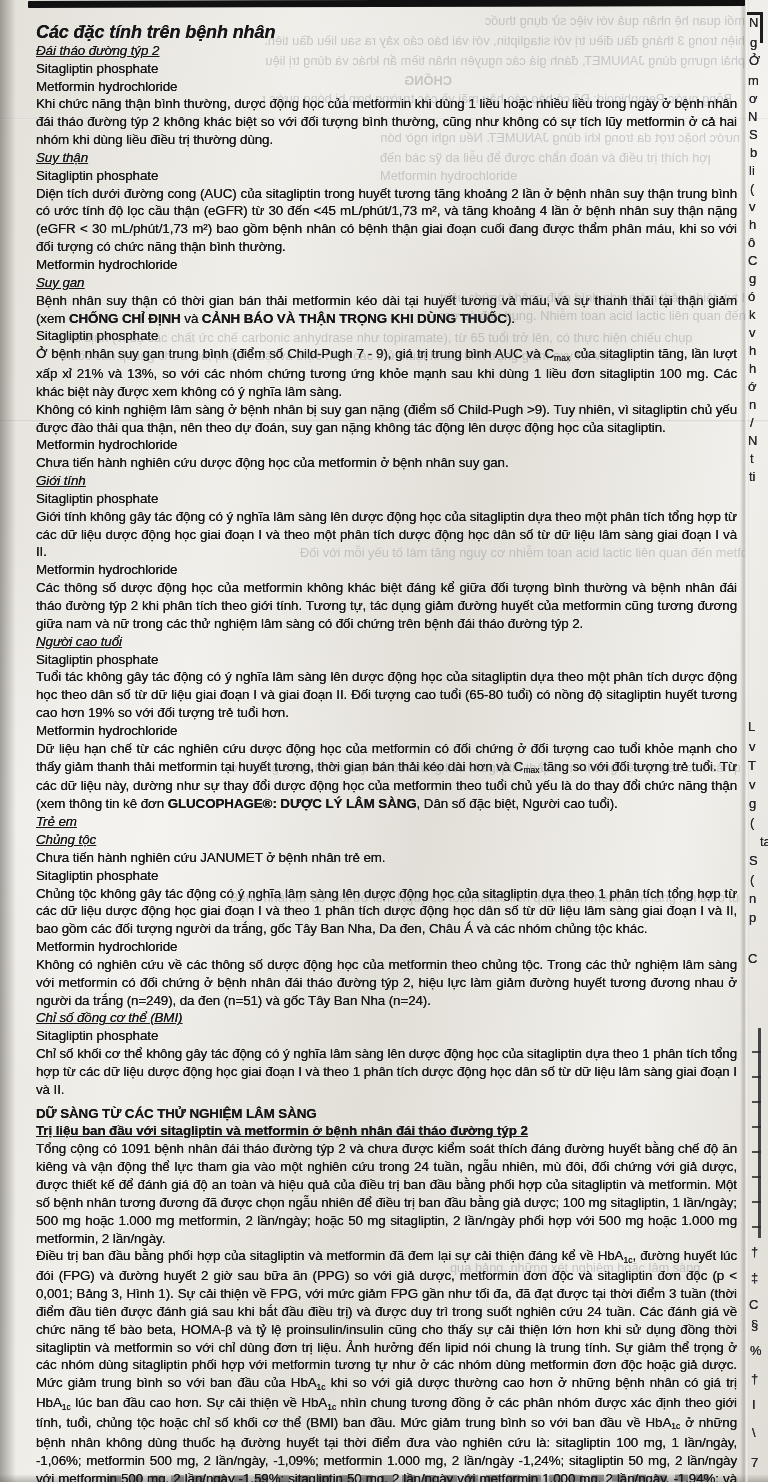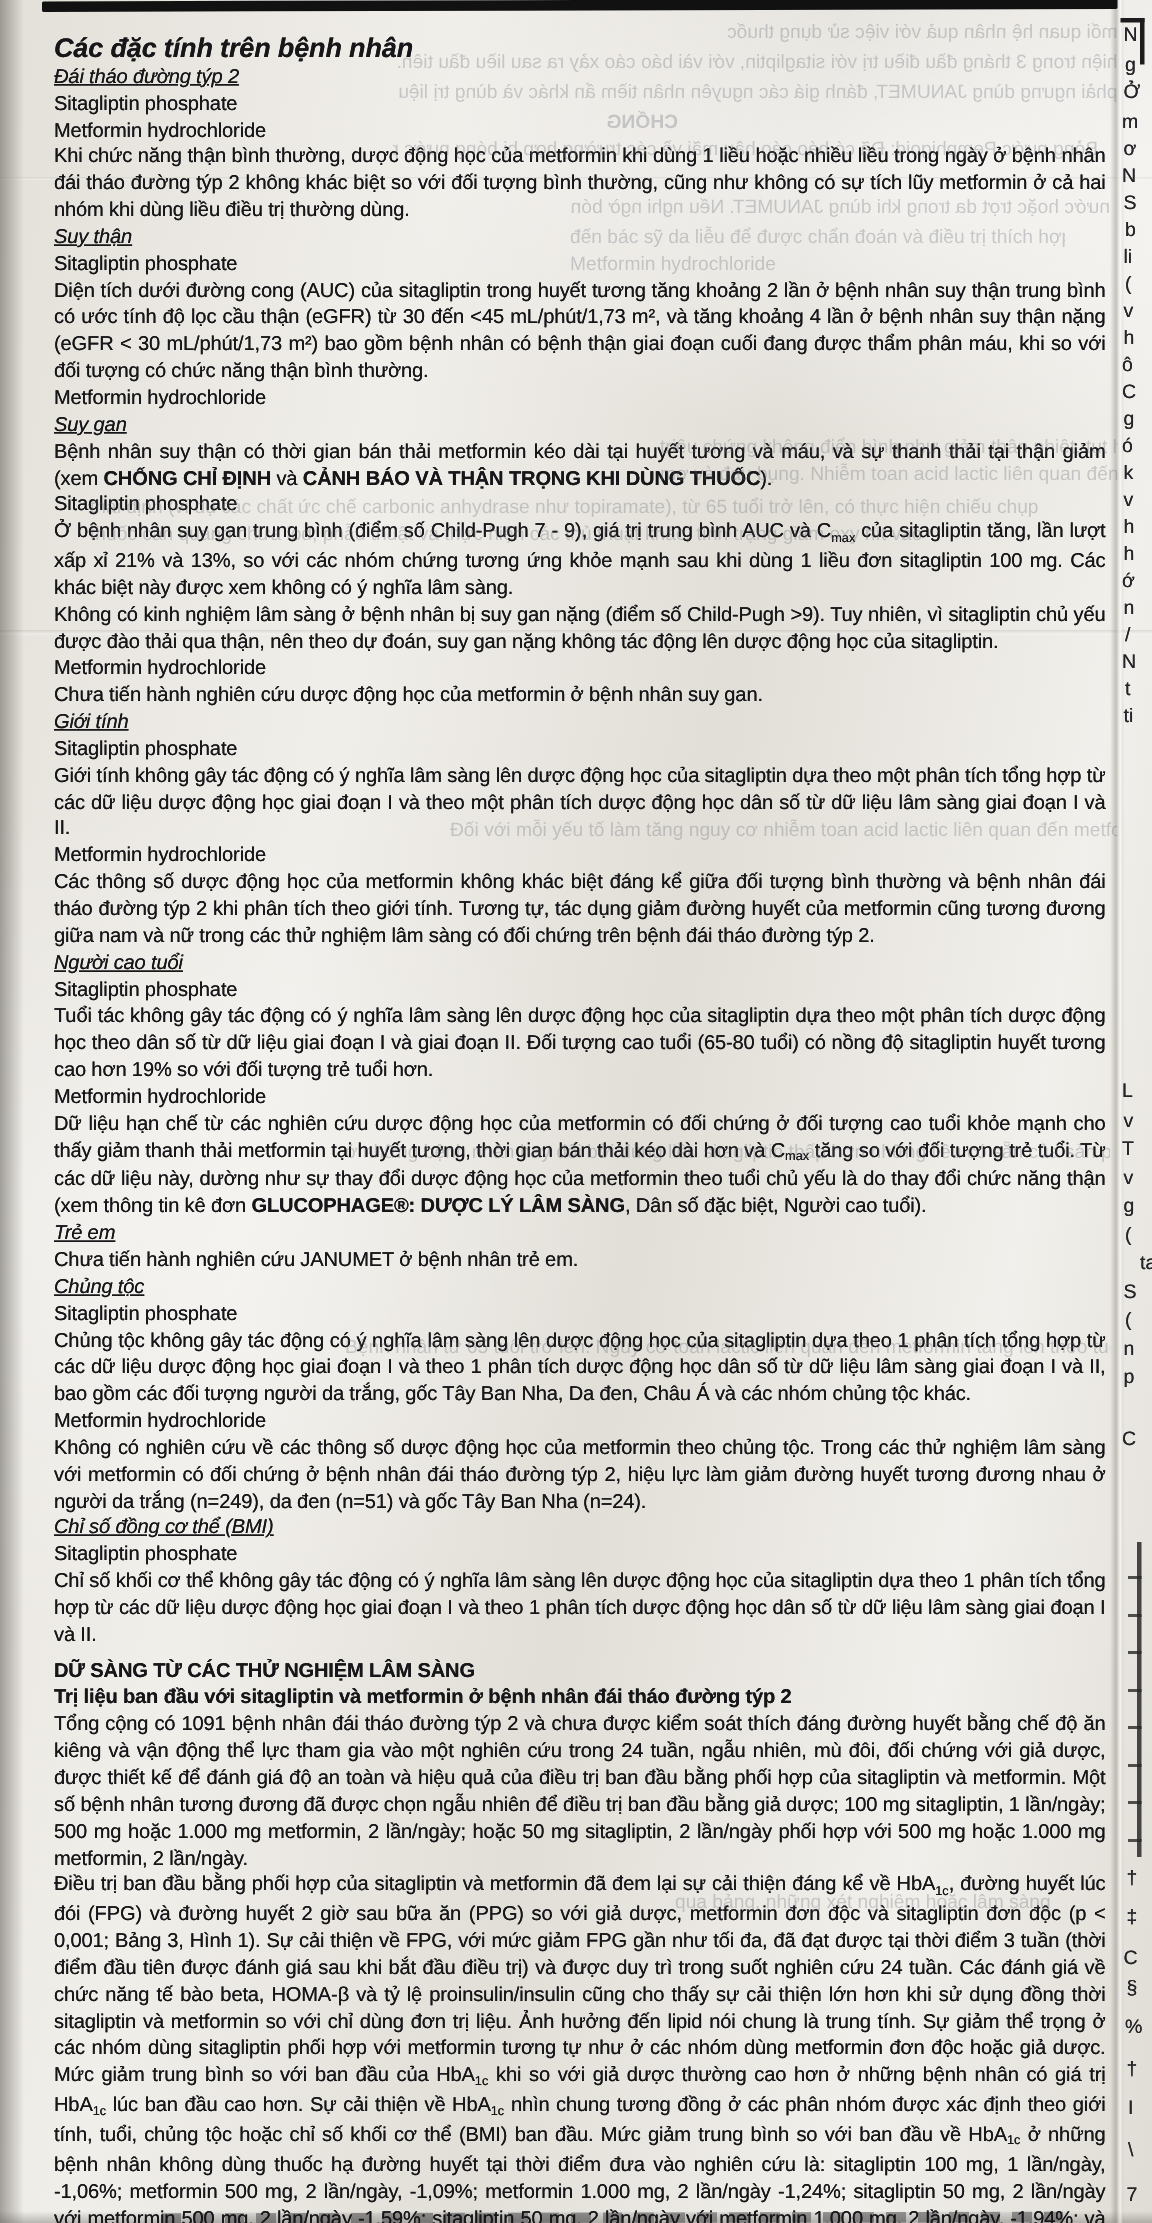--- a/index.html
+++ b/index.html
@@ -37,21 +37,21 @@
   .cutoff-strip { position:absolute; left:108px; top:1475px; width:604px; height:7px;
     background:repeating-linear-gradient(90deg, rgba(70,70,72,.55) 0 13px, rgba(140,140,140,.15) 13px 21px);
     filter:blur(.5px); transform:rotate(-0.1deg); }
 
   .main-col { position:absolute; left:36px; top:13px; width:701px; }
   .blk { font-size:13.4px; line-height:17.85px; color:var(--ink,#17171a);
     text-align:justify; letter-spacing:-0.1px; text-shadow:0 0 .3px currentColor; }
   .blk.h1 { font-weight:bold; font-style:italic; font-size:18px; text-align:left;margin-top:11px; }
   .blk.hu { font-style:italic; text-decoration:underline; text-align:left; }
   .blk.hi { text-align:left; }
-  .blk.hb { font-weight:bold; text-align:left; }
+  .blk.hb { font-weight:bold; text-align:left;text-decoration:underline; }
   .blk.hbig { font-weight:bold; text-align:left; padding-top:6px; }
   .b { font-weight:bold; }
   .sub { font-size:8.5px; position:relative; top:2.5px; letter-spacing:0; }
 
   .ghost { position:absolute; font-size:12.8px; line-height:16px; color:#646a74;
     opacity:.30; filter:blur(.45px); white-space:nowrap; overflow:hidden; text-align:left; }
   .ghost.mir { transform:scaleX(-1); }
   .ghost.gb { font-weight:bold; }
 
   .edge-frag { position:absolute; font-size:13px; color:#26262a; line-height:14px;
@@ -93,22 +93,22 @@
     <div class="blk hi"><span>Sitagliptin phosphate</span></div>
     <div class="blk p"><span>Giới tính không gây tác động có ý nghĩa lâm sàng lên dược động học của sitagliptin dựa theo một phân tích tổng hợp từ các dữ liệu dược động học giai đoạn I và theo một phân tích dược động học dân số từ dữ liệu lâm sàng giai đoạn I và II.</span></div>
     <div class="blk hi"><span>Metformin hydrochloride</span></div>
     <div class="blk p"><span>Các thông số dược động học của metformin không khác biệt đáng kể giữa đối tượng bình thường và bệnh nhân đái tháo đường týp 2 khi phân tích theo giới tính. Tương tự, tác dụng giảm đường huyết của metformin cũng tương đương giữa nam và nữ trong các thử nghiệm lâm sàng có đối chứng trên bệnh đái tháo đường týp 2.</span></div>
     <div class="blk hu"><span>Người cao tuổi</span></div>
     <div class="blk hi"><span>Sitagliptin phosphate</span></div>
     <div class="blk p"><span>Tuổi tác không gây tác động có ý nghĩa lâm sàng lên dược động học của sitagliptin dựa theo một phân tích dược động học theo dân số từ dữ liệu giai đoạn I và giai đoạn II. Đối tượng cao tuổi (65-80 tuổi) có nồng độ sitagliptin huyết tương cao hơn 19% so với đối tượng trẻ tuổi hơn.</span></div>
     <div class="blk hi"><span>Metformin hydrochloride</span></div>
     <div class="blk p"><span>Dữ liệu hạn chế từ các nghiên cứu dược động học của metformin có đối chứng ở đối tượng cao tuổi khỏe mạnh cho thấy giảm thanh thải metformin tại huyết tương, thời gian bán thải kéo dài hơn và C</span><span class="sub">max</span><span> tăng so với đối tượng trẻ tuổi. Từ các dữ liệu này, dường như sự thay đổi dược động học của metformin theo tuổi chủ yếu là do thay đổi chức năng thận (xem thông tin kê đơn </span><span class="b">GLUCOPHAGE®: DƯỢC LÝ LÂM SÀNG</span><span>, Dân số đặc biệt, Người cao tuổi).</span></div>
     <div class="blk hu"><span>Trẻ em</span></div>
+    <div class="blk hu"><span>Chủng tộc</span></div>
     <div class="blk p"><span>Chưa tiến hành nghiên cứu JANUMET ở bệnh nhân trẻ em.</span></div>
-    <div class="blk hu"><span>Chủng tộc</span></div>
     <div class="blk hi"><span>Sitagliptin phosphate</span></div>
     <div class="blk p"><span>Chủng tộc không gây tác động có ý nghĩa lâm sàng lên dược động học của sitagliptin dựa theo 1 phân tích tổng hợp từ các dữ liệu dược động học giai đoạn I và theo 1 phân tích dược động học dân số từ dữ liệu lâm sàng giai đoạn I và II, bao gồm các đối tượng người da trắng, gốc Tây Ban Nha, Da đen, Châu Á và các nhóm chủng tộc khác.</span></div>
     <div class="blk hi"><span>Metformin hydrochloride</span></div>
     <div class="blk p"><span>Không có nghiên cứu về các thông số dược động học của metformin theo chủng tộc. Trong các thử nghiệm lâm sàng với metformin có đối chứng ở bệnh nhân đái tháo đường týp 2, hiệu lực làm giảm đường huyết tương đương nhau ở người da trắng (n=249), da đen (n=51) và gốc Tây Ban Nha (n=24).</span></div>
     <div class="blk hu"><span>Chỉ số đồng cơ thể (BMI)</span></div>
     <div class="blk hi"><span>Sitagliptin phosphate</span></div>
     <div class="blk p"><span>Chỉ số khối cơ thể không gây tác động có ý nghĩa lâm sàng lên dược động học của sitagliptin dựa theo 1 phân tích tổng hợp từ các dữ liệu dược động học giai đoạn I và theo 1 phân tích dược động học dân số từ dữ liệu lâm sàng giai đoạn I và II.</span></div>
     <div class="blk hbig"><span>DỮ SÀNG TỪ CÁC THỬ NGHIỆM LÂM SÀNG</span></div>
     <div class="blk hb"><span>Trị liệu ban đầu với sitagliptin và metformin ở bệnh nhân đái tháo đường týp 2</span></div>
     <div class="blk p"><span>Tổng cộng có 1091 bệnh nhân đái tháo đường týp 2 và chưa được kiểm soát thích đáng đường huyết bằng chế độ ăn kiêng và vận động thể lực tham gia vào một nghiên cứu trong 24 tuần, ngẫu nhiên, mù đôi, đối chứng với giả dược, được thiết kế để đánh giá độ an toàn và hiệu quả của điều trị ban đầu bằng phối hợp của sitagliptin và metformin. Một số bệnh nhân tương đương đã được chọn ngẫu nhiên để điều trị ban đầu bằng giả dược; 100 mg sitagliptin, 1 lần/ngày; 500 mg hoặc 1.000 mg metformin, 2 lần/ngày; hoặc 50 mg sitagliptin, 2 lần/ngày phối hợp với 500 mg hoặc 1.000 mg metformin, 2 lần/ngày.</span></div>

